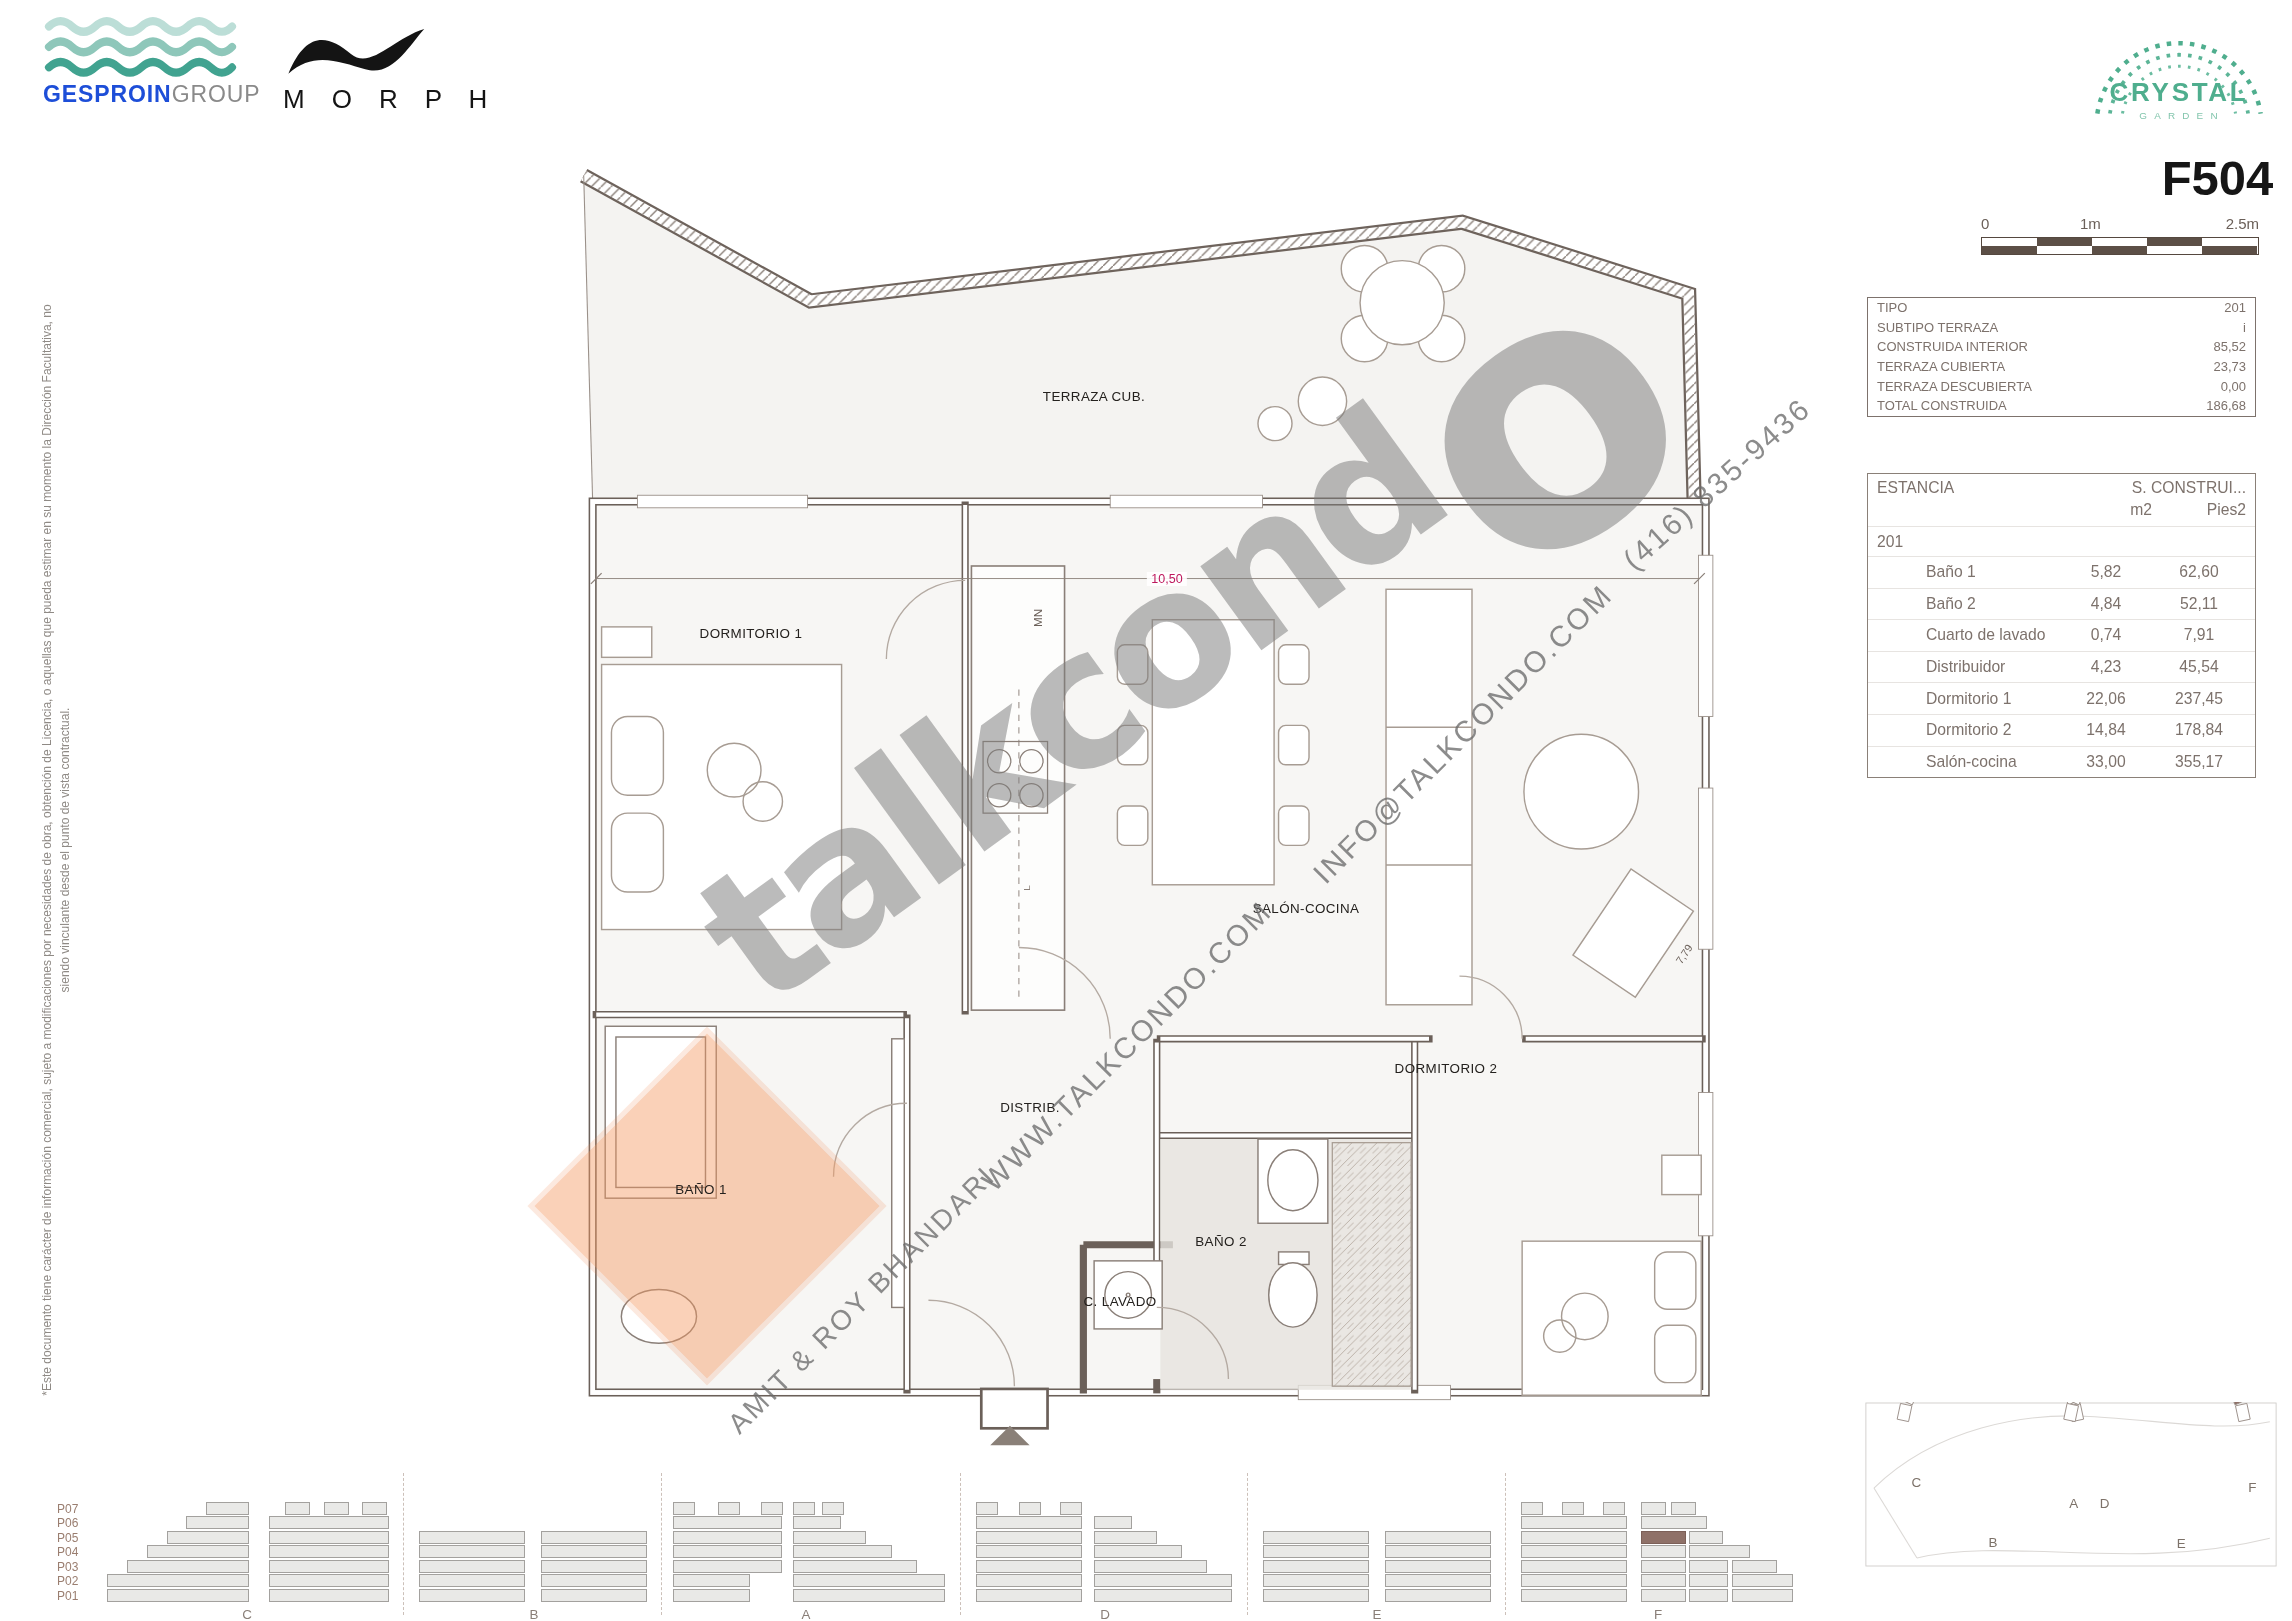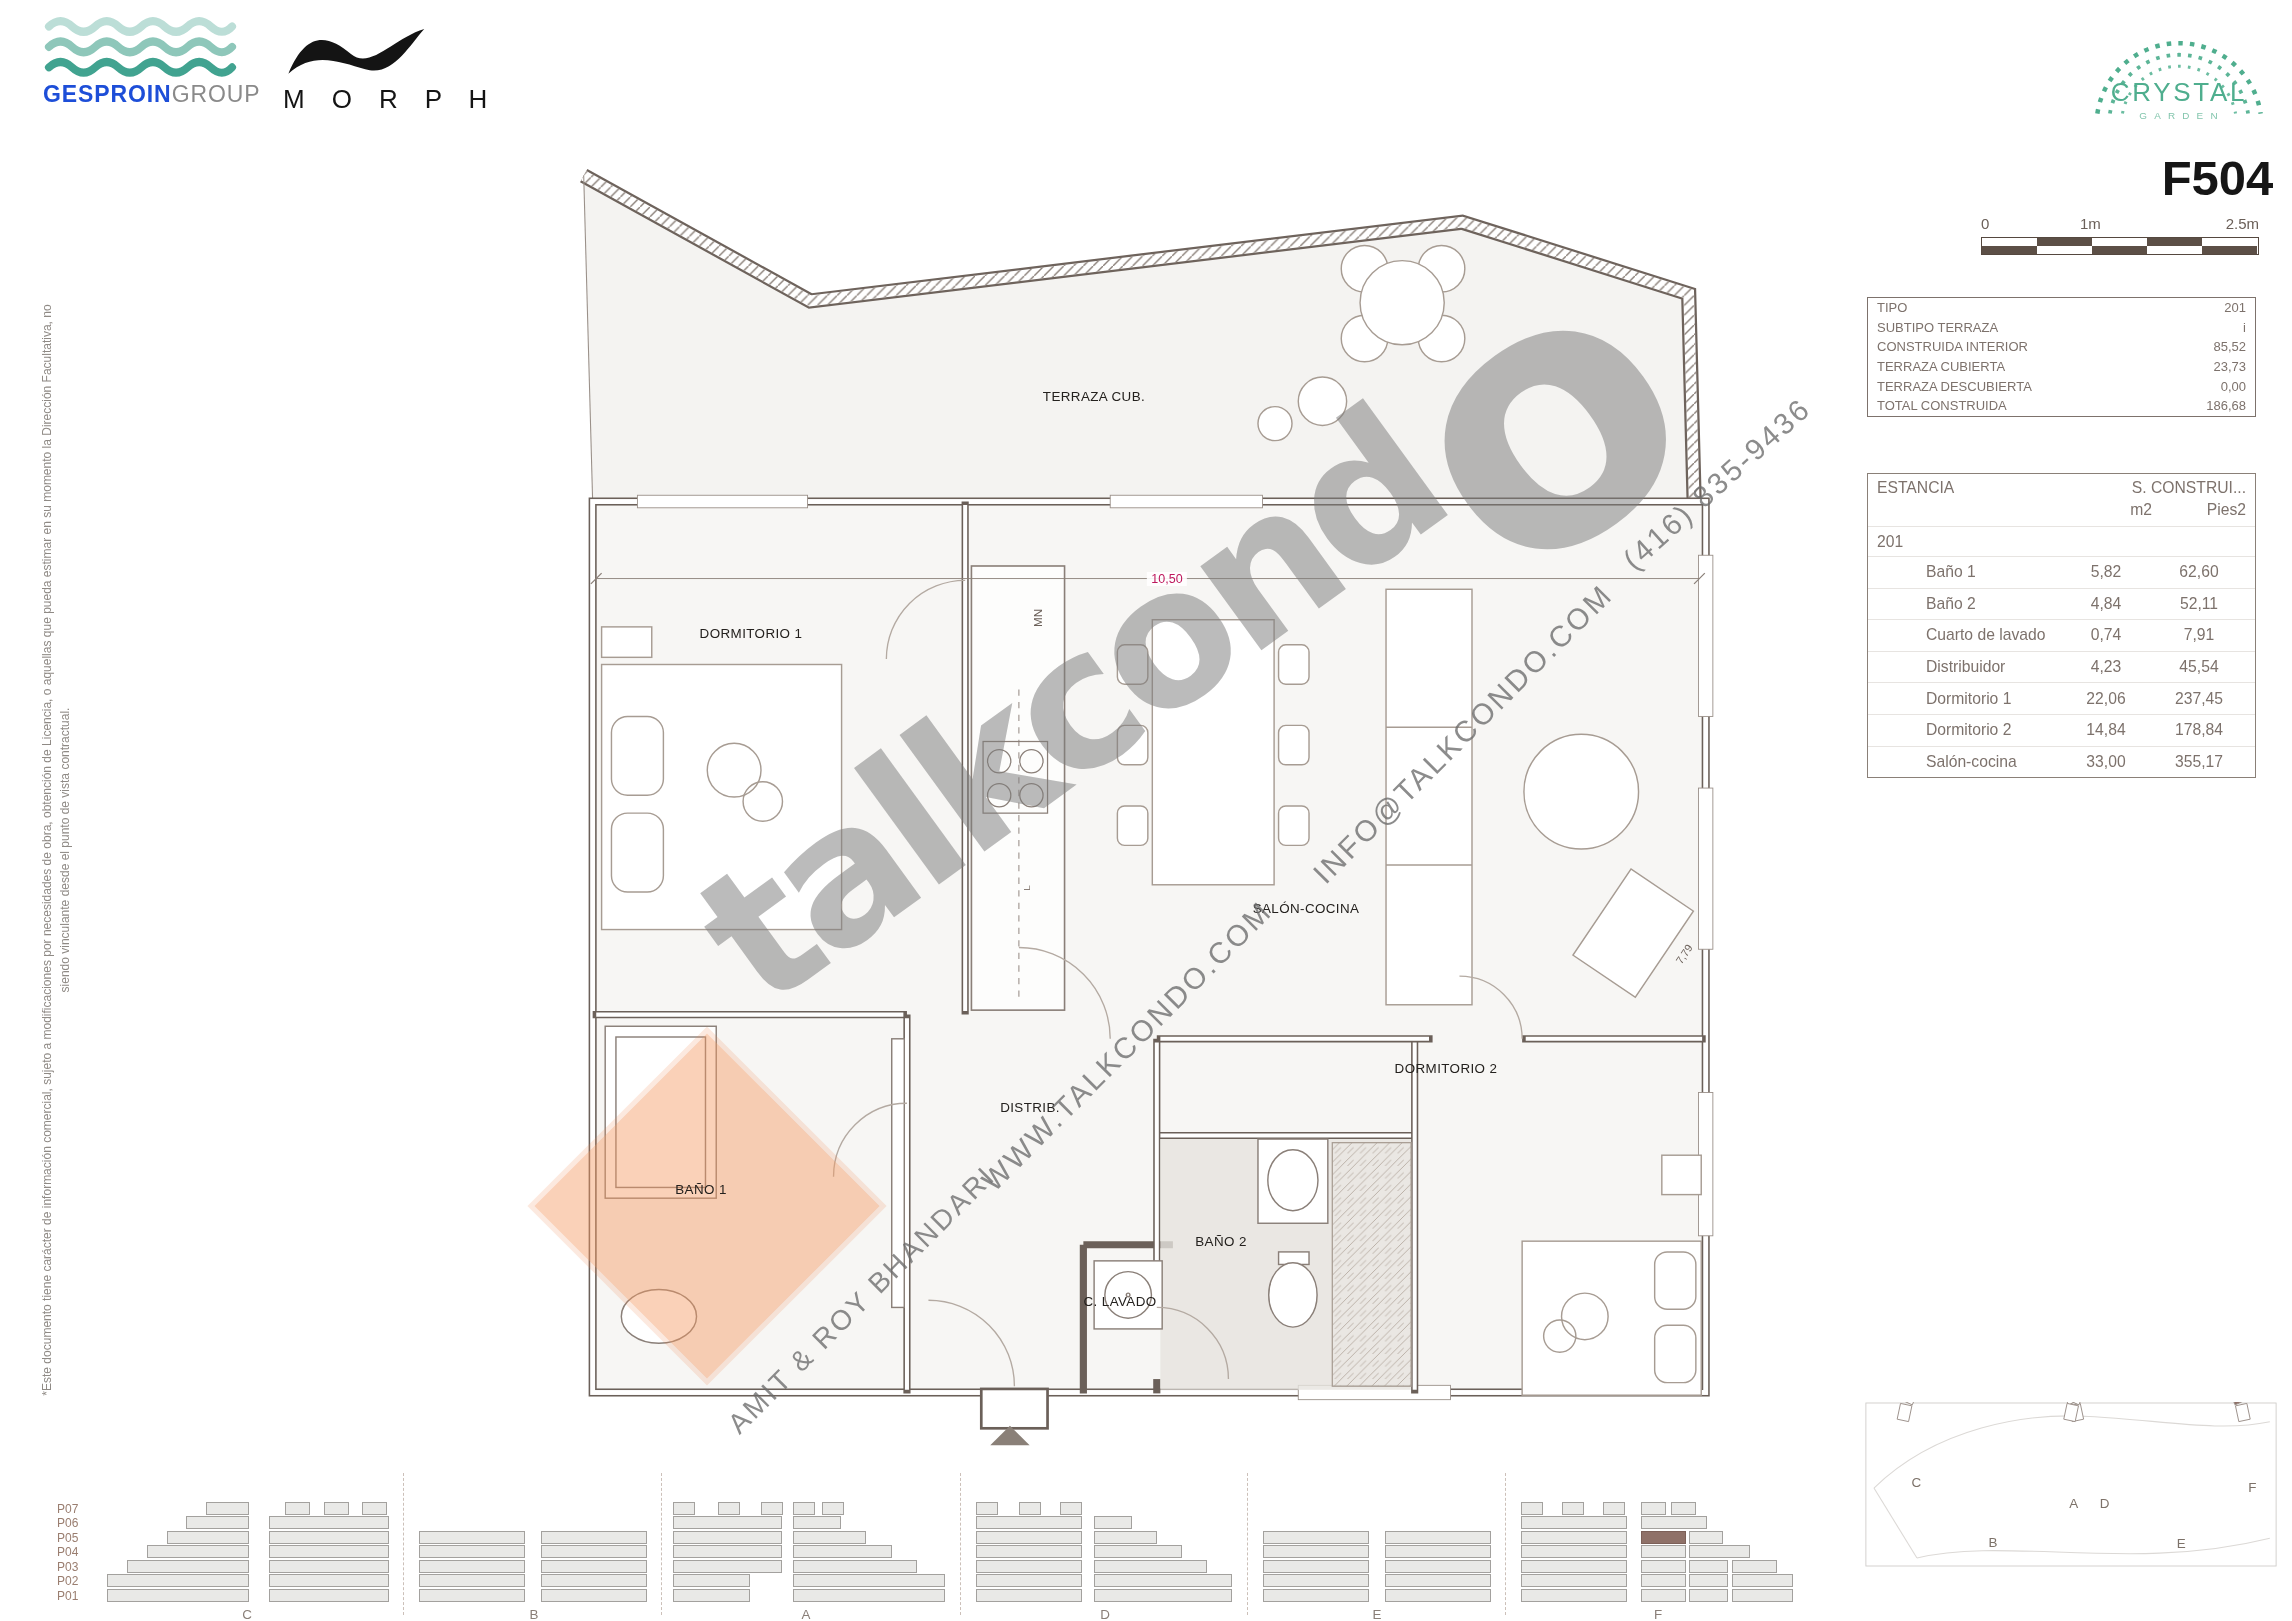--- a/index.html
+++ b/index.html
@@ -4,21 +4,21 @@
 <style>
   html,body{margin:0;padding:0;background:#ffffff;}
   #page{position:relative;width:2293px;height:1621px;background:#ffffff;overflow:hidden;
         font-family:"Liberation Sans",sans-serif;color:#333;}
   .abs{position:absolute;}
   .ctr{transform:translate(-50%,-50%);}
   
   #gesproin-text{font-size:23px;letter-spacing:0.9px;color:#8a8a8a;}
   #gesproin-text b{color:#1d4ed8;font-weight:700;}
   #morph-text{font-size:26px;font-weight:400;letter-spacing:9.9px;color:#141414;}
-  #crystal-word{font-size:26px;font-weight:400;letter-spacing:2.7px;color:#4fae8e;}
+  #crystal-word{font-size:26px;font-weight:700;letter-spacing:2.7px;color:#4fae8e;}
   #crystal-sub{font-size:9.9px;letter-spacing:7.2px;color:#82c5ac;}
   #unit-code{font-size:49px;font-weight:600;color:#161616;}
   
   #scalebar{width:278px;}
   #scalebar .lbls{position:relative;height:21.5px;font-size:15px;color:#6b6059;}
   #scalebar .bar{display:flex;flex-wrap:wrap;border:0.9px solid #55483f;width:276px;}
   #scalebar .cell{width:55px;height:8px;}
   
   #info-table{left:1867px;top:297px;width:387px;border:0.9px solid #7d726c;
               font-size:13px;color:#7d726c;background:#fff;}

